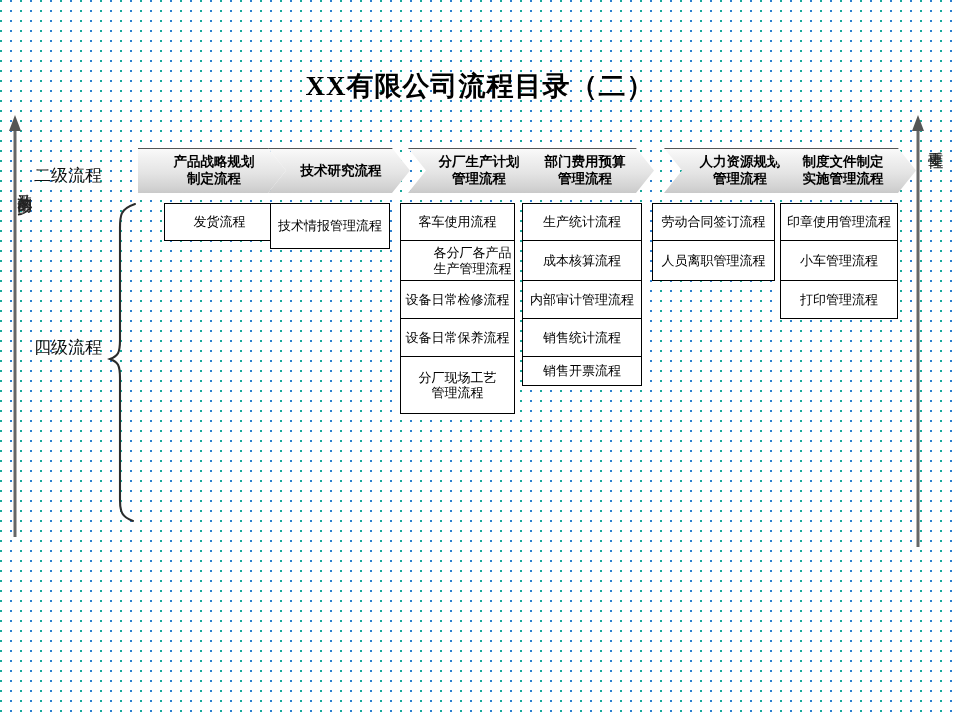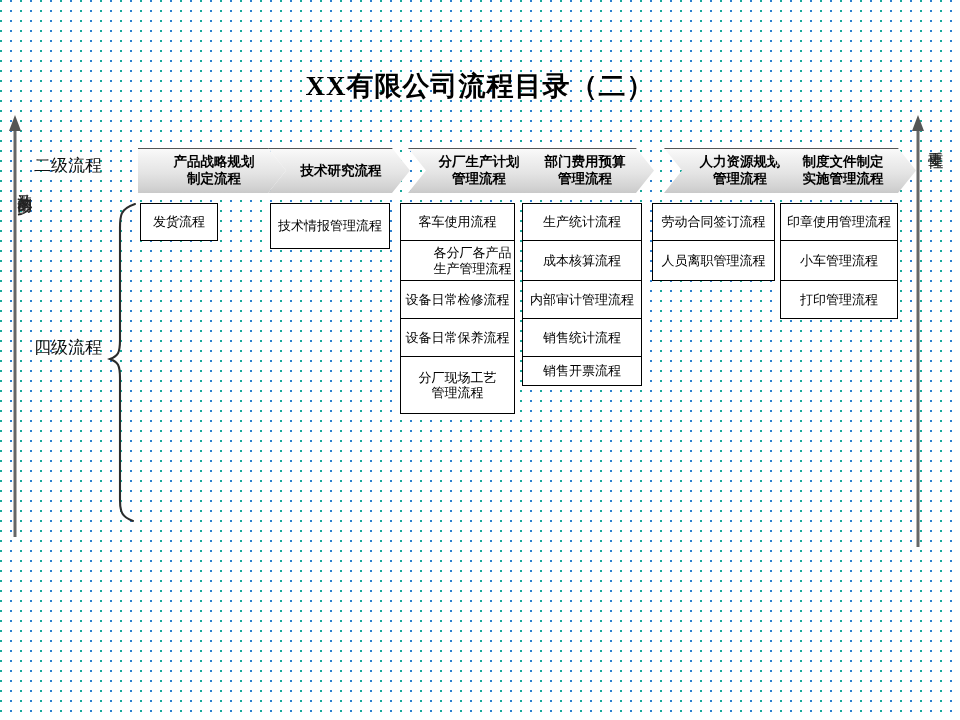--- a/index.html
+++ b/index.html
@@ -144,21 +144,21 @@
              L120,340
              C120,353 118,356 110,359
              C118,362 120,365 120,378
              L120,500
              C120,512 122,517 133,521" fill="none" stroke="#2b2b2b" stroke-width="2.1" stroke-linecap="round"></path>
   </svg>
 
   <div class="axis-label-vert" style="left:16px; top:182px;">涉及部门的多少</div>
   <div class="axis-label-vert" style="left:927px; top:140px;">重要性</div>
 
-  <div class="axis-level-label" style="left:34px; top:154px;">二级流程</div>
+  <div class="axis-level-label" style="left:34px; top:164px;">二级流程</div>
   <div class="axis-level-label" style="left:34px; top:336px;">四级流程</div>
 
   <div class="chev-row">
     <div class="chev first" style="left:0px; width:148px;">
       <span class="chev-inner">产品战略规划
 制定流程</span>
     </div>
     <div class="chev" style="left:130px; width:142px;">
       <span class="chev-inner">技术研究流程</span>
     </div>
@@ -173,21 +173,21 @@
     <div class="chev" style="left:526px; width:148px;">
       <span class="chev-inner">人力资源规划
 管理流程</span>
     </div>
     <div class="chev" style="left:628px; width:150px;">
       <span class="chev-inner">制度文件制定
 实施管理流程</span>
     </div>
   </div>
 
-  <div class="col" style="left:140px; width:78px;">
+  <div class="col" style="left:164px; width:111px;">
     <div class="pbox" style="height:38px;">发货流程</div>
   </div>
 
   <div class="col" style="left:270px; width:120px;">
     <div class="pbox" style="height:46px;">技术情报管理流程</div>
   </div>
 
   <div class="col" style="left:400px; width:115px;">
     <div class="pbox" style="height:38px;">客车使用流程</div>
     <div class="pbox" style="height:41px;padding-left:30px;">各分厂各产品

